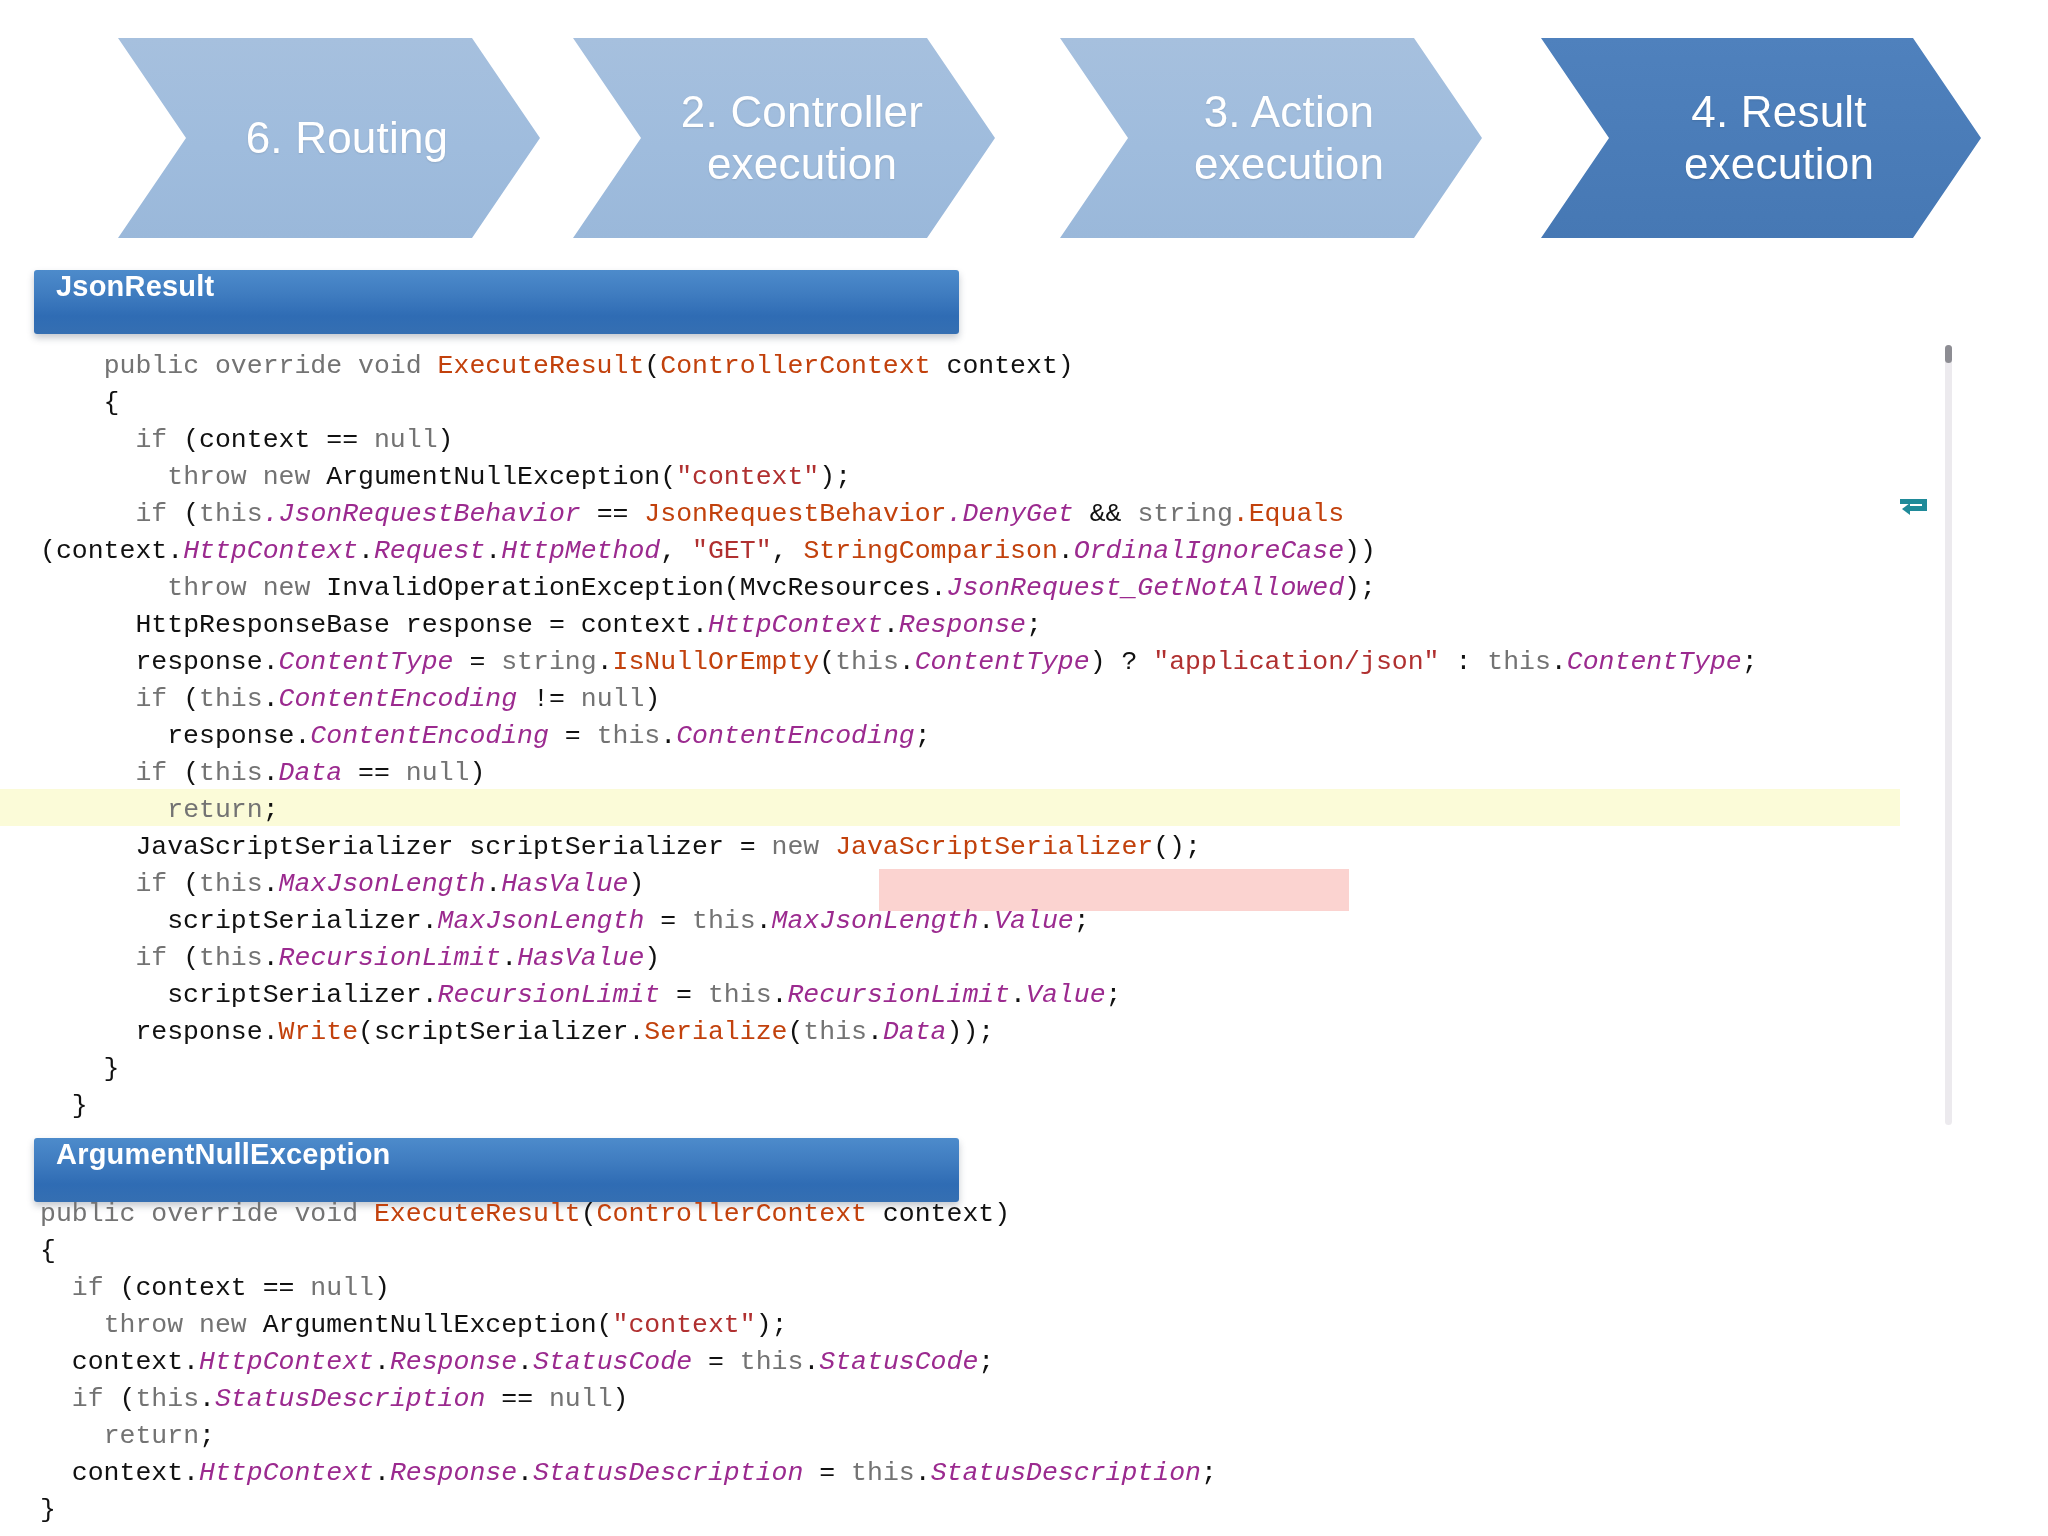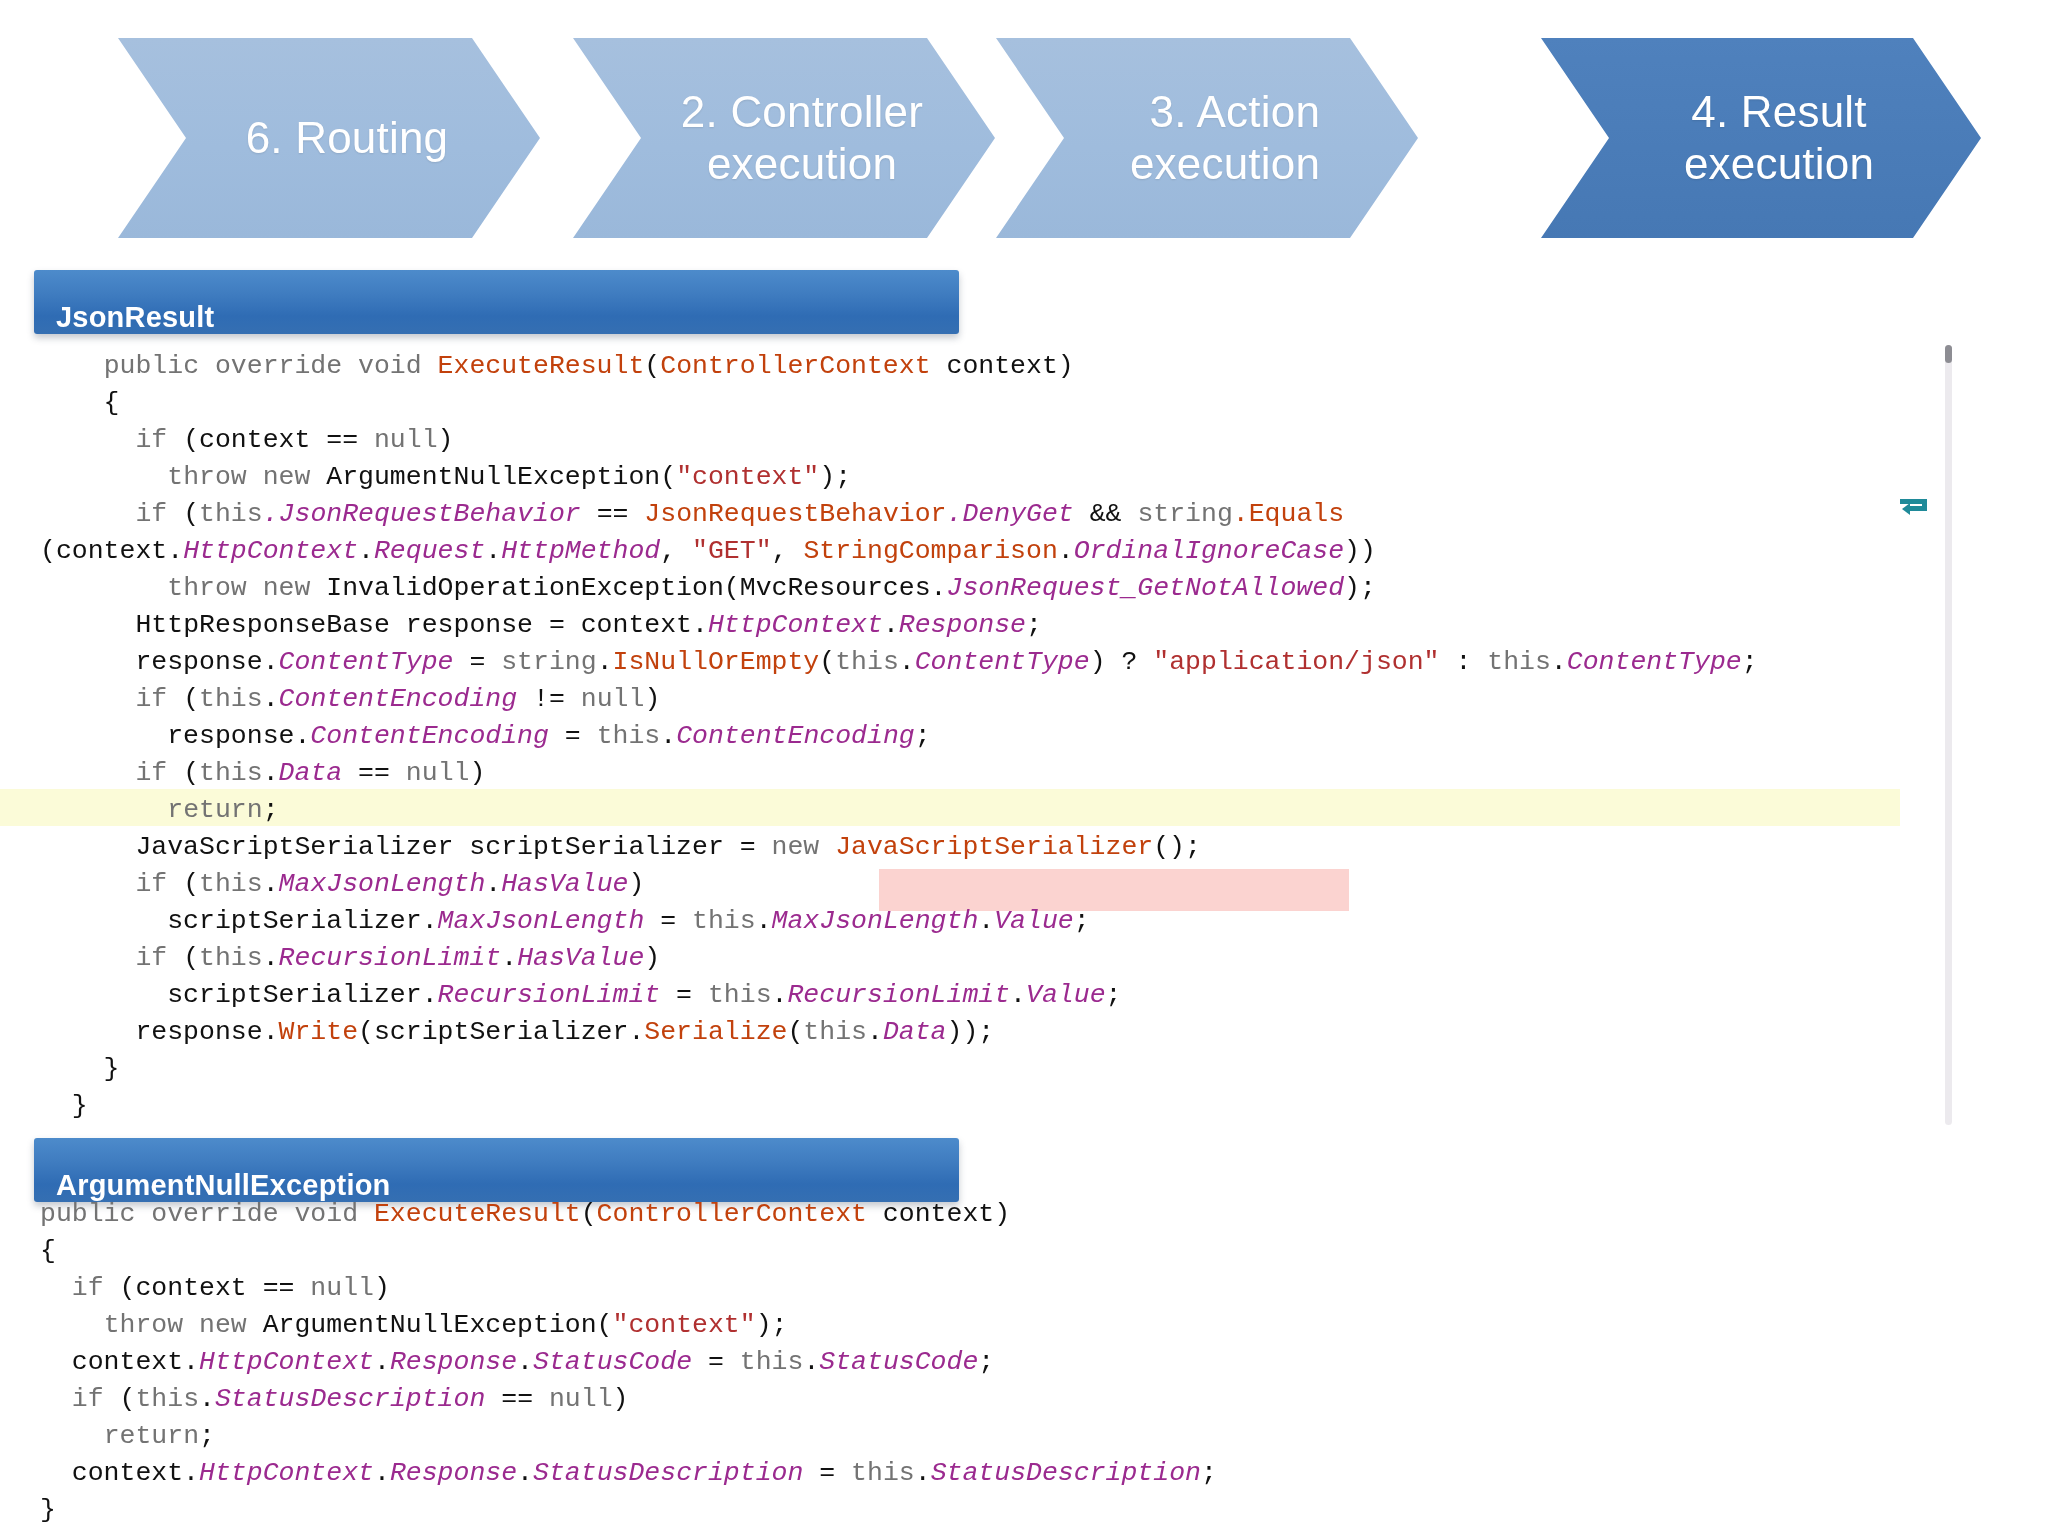--- a/index.html
+++ b/index.html
@@ -29,31 +29,31 @@
     font-size: 44px;
     line-height: 1.18;
     text-align: center;
     letter-spacing: 0.2px;
     -webkit-clip-path: polygon(0 0, calc(100% - 68px) 0, 100% 50%, calc(100% - 68px) 100%, 0 100%, 68px 50%);
     clip-path: polygon(0 0, calc(100% - 68px) 0, 100% 50%, calc(100% - 68px) 100%, 0 100%, 68px 50%);
   }
   .chevron .ctxt { padding: 0 26px 0 62px; text-shadow: 0 1px 2px rgba(0,0,0,.10); }
   .ch1 { left: 118px;  width: 422px; background: linear-gradient(180deg,#a6c0de 0%, #9fbcdd 55%, #9ab8da 100%); }
   .ch2 { left: 573px;  width: 422px; background: linear-gradient(180deg,#a6c0de 0%, #9fbcdd 55%, #9ab8da 100%); align-items: center; }
-  .ch3 { left: 996px; width: 422px; background: linear-gradient(180deg,#a6c0de 0%, #9fbcdd 55%, #9ab8da 100%); text-align: right; }
+  .ch3 { left: 1060px; width: 422px; background: linear-gradient(180deg,#a6c0de 0%, #9fbcdd 55%, #9ab8da 100%); }
   .ch4 { left: 1541px; width: 440px; background: linear-gradient(180deg,#4f81bd 0%, #4a7cb8 55%, #4678b4 100%); }
 
   
   .sec-header {
     position: absolute;
     height: 64px;
     border-radius: 3px;
     background: linear-gradient(180deg, #4d8bcb 0%, #3f7cc0 38%, #2f6cb4 72%, #356fb2 100%);
     box-shadow: 0 4px 7px rgba(80,90,110,.33);
-    display: flex; align-items: flex-end;
+    display: flex; align-items: flex-start;
     color: #ffffff;
     font-weight: bold;
     font-size: 29px;
     padding-left: 22px;
     letter-spacing: .2px;
   }
   #hdr-json   { left: 34px; top: 270px; width: 925px; }
   #hdr-status { left: 34px; top: 1138px; width: 925px; }
 
   

